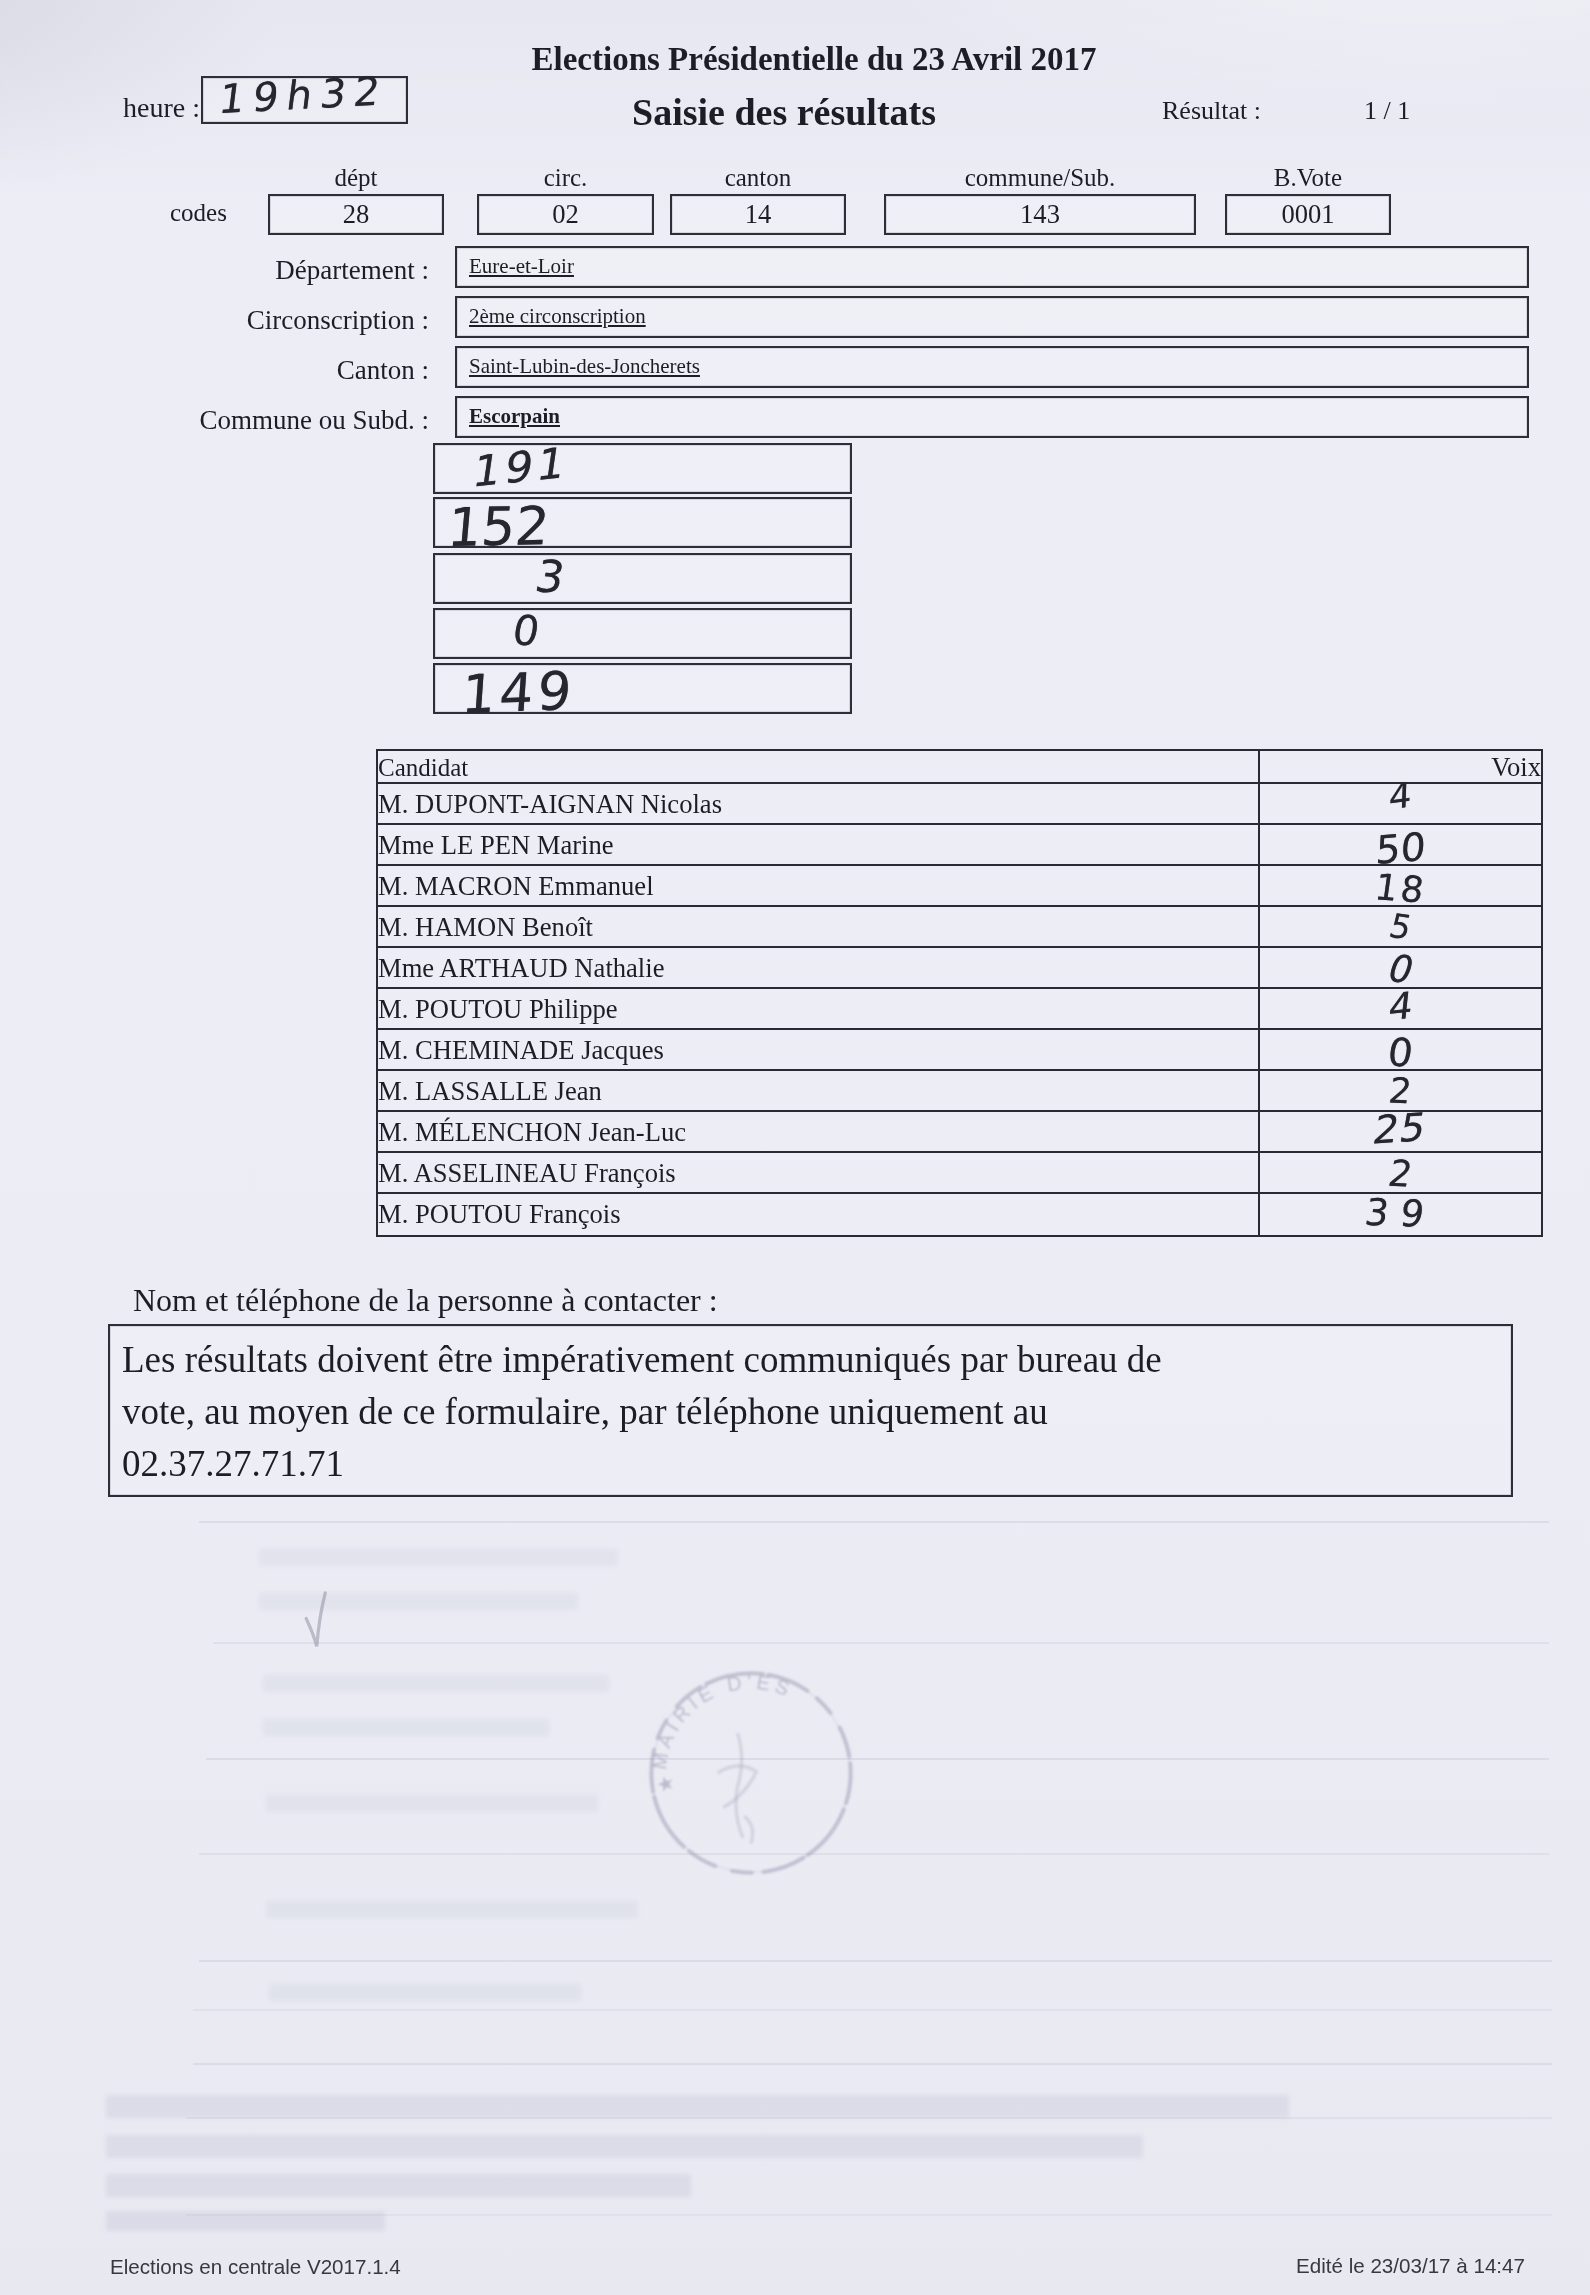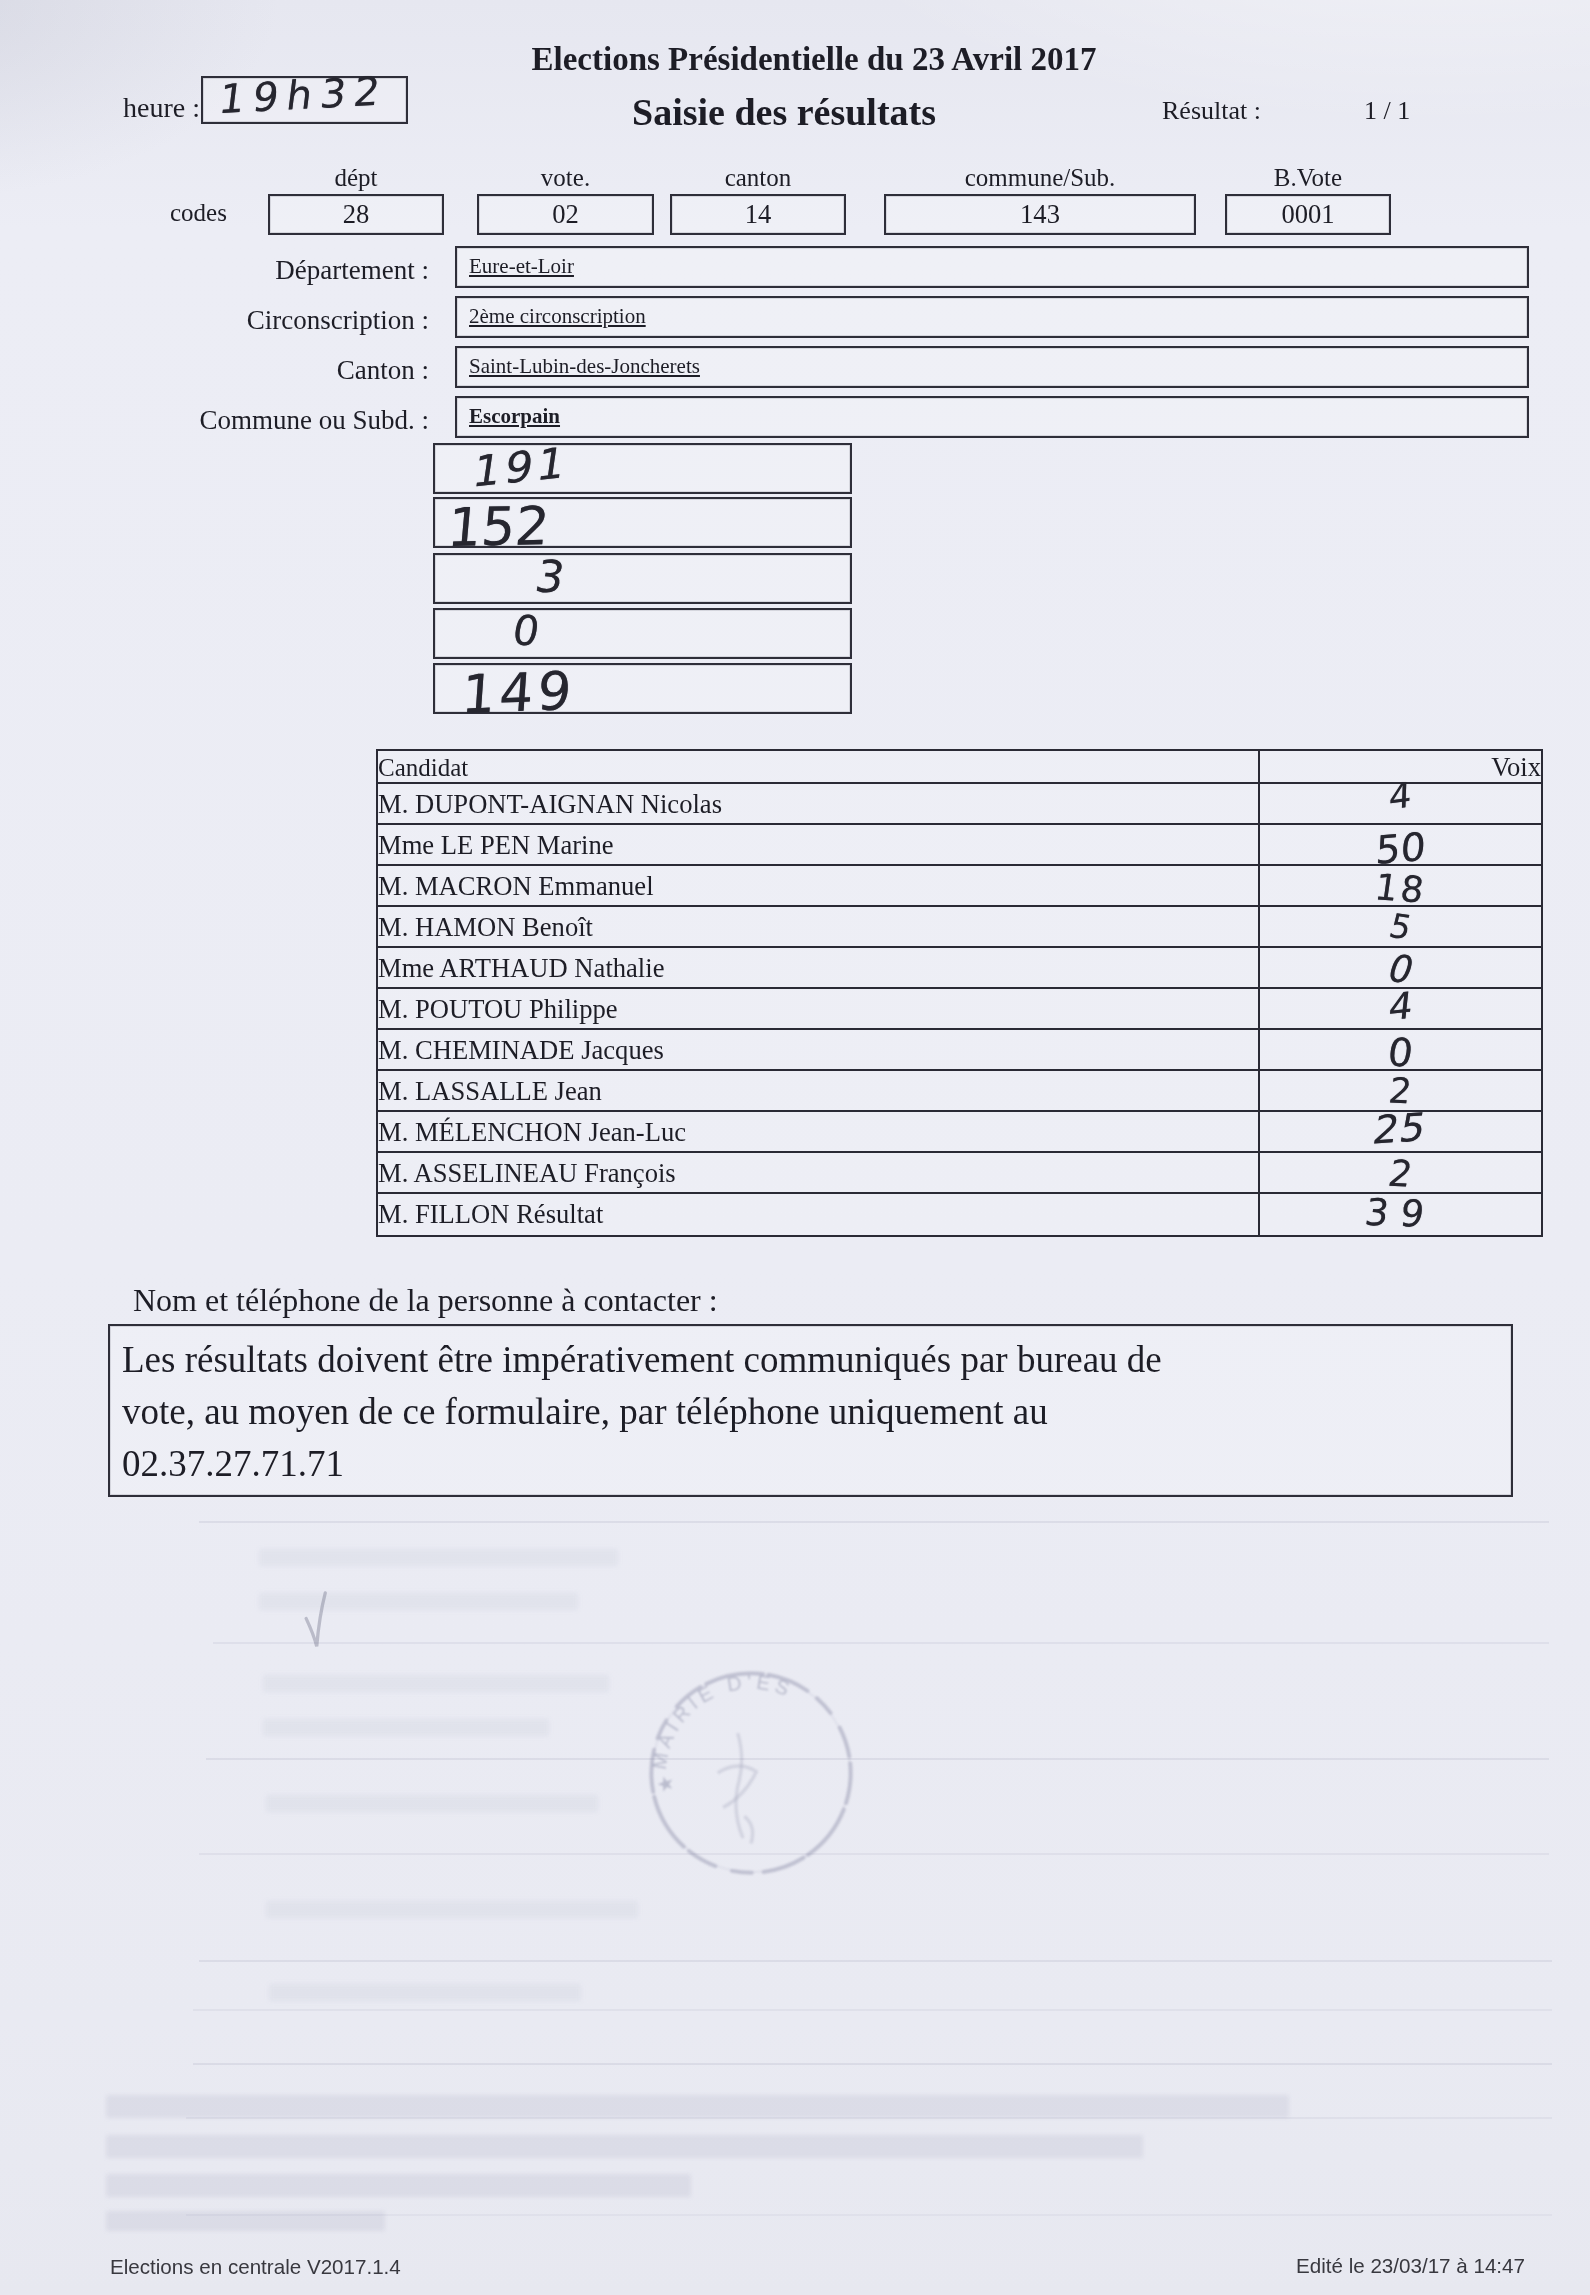--- a/index.html
+++ b/index.html
@@ -151,21 +151,21 @@
   <h2 class="subtitle">Saisie des résultats</h2>
   <span class="lbl resultat-label">Résultat :</span>
   <span class="lbl resultat-value">1 / 1</span>
 
   <span class="lbl codes-label">codes</span>
   <div class="code-col" style="left:268px; width:176px;">
     <span class="code-head">dépt</span>
     <div class="code-box"><span>28</span></div>
   </div>
   <div class="code-col" style="left:477px; width:177px;">
-    <span class="code-head">vote.</span>
+    <span class="code-head">circ.</span>
     <div class="code-box"><span>02</span></div>
   </div>
   <div class="code-col" style="left:670px; width:176px;">
     <span class="code-head">canton</span>
     <div class="code-box"><span>14</span></div>
   </div>
   <div class="code-col" style="left:884px; width:312px;">
     <span class="code-head">commune/Sub.</span>
     <div class="code-box"><span>143</span></div>
   </div>
@@ -254,21 +254,21 @@
         </div>
       <div class="trow">
           <span class="td-name">M. MÉLENCHON Jean-Luc</span>
           <span class="td-voix"><span class="hand">25</span></span>
         </div>
       <div class="trow">
           <span class="td-name">M. ASSELINEAU François</span>
           <span class="td-voix"><span class="hand">2</span></span>
         </div>
       <div class="trow">
-          <span class="td-name">M. FILLON Résultat</span>
+          <span class="td-name">M. POUTOU François</span>
           <span class="td-voix"><span class="hand">39</span></span>
         </div>
     </div>
   </div>
 
   <span class="lbl contact-heading">Nom et téléphone de la personne à contacter :</span>
   <div class="box contact-box">
     <div class="line">Les résultats doivent être impérativement communiqués par bureau de</div>
     <div class="line">vote, au moyen de ce formulaire, par téléphone uniquement au</div>
     <div class="line">02.37.27.71.71</div>

